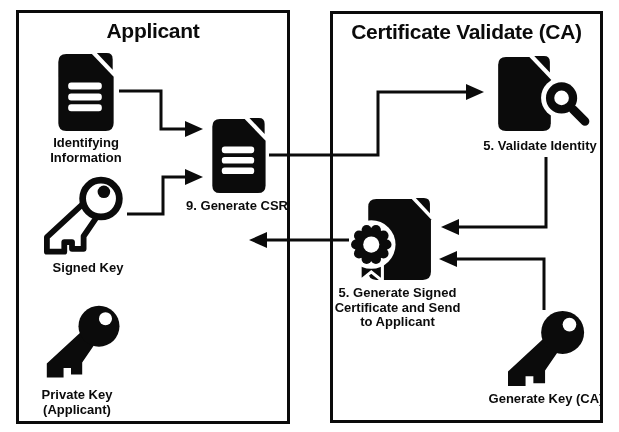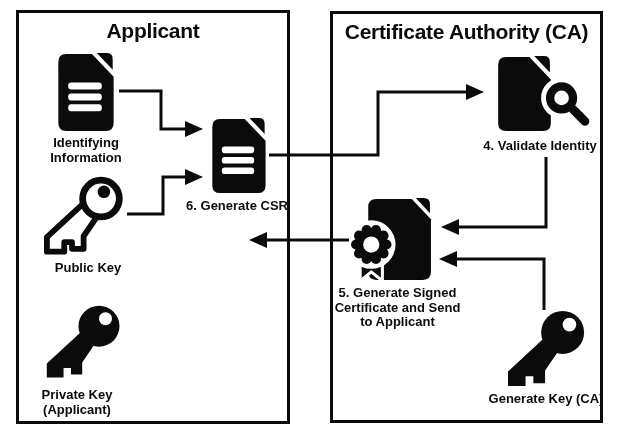--- a/index.html
+++ b/index.html
@@ -44,21 +44,21 @@
       <circle cx="66" cy="16" r="7" class="paper"></circle>
     </symbol>
   </defs>
 </svg>
 
 <div class="panel" style="left:16px;top:10px;width:274px;height:414px">
   <div class="panel-title">Applicant</div>
 </div>
 
 <div class="panel" style="left:330px;top:11px;width:273px;height:412px">
-  <div class="panel-title">Certificate Authority (CA)</div>
+  <div class="panel-title">Certificate Validate (CA)</div>
 </div>
 
 <svg id="connector-layer" width="619" height="432">
   <g>
     <polyline class="wire" points="119,91 161,91 161,129 185,129"></polyline>
     <polygon class="ink" points="185,121 203,129 185,137"></polygon>
   </g>
   <g>
     <polyline class="wire" points="127,214 163,214 163,177 185,177"></polyline>
     <polygon class="ink" points="185,169 203,177 185,185"></polygon>
@@ -135,23 +135,23 @@
     <circle cx="22" cy="47" r="8" class="paper"></circle>
   </g>
 </svg>
 
 <svg class="icon" style="left:505px;top:309px" width="86" height="80" viewBox="0 0 88 82">
   <use href="#sym-key-solid"></use>
 </svg>
 
 <div class="label" style="left:26px;top:136px;width:120px">Identifying Information</div>
 
-<div class="label" style="left:28px;top:261px;width:120px">Public Key</div>
+<div class="label" style="left:28px;top:261px;width:120px">Signed Key</div>
 
 <div class="label" style="left:17px;top:388px;width:120px">Private Key (Applicant)</div>
 
-<div class="label" style="left:172px;top:199px;width:130px">6. Generate CSR</div>
+<div class="label" style="left:172px;top:199px;width:130px">9. Generate CSR</div>
 
-<div class="label" style="left:470px;top:139px;width:140px">4. Validate Identity</div>
+<div class="label" style="left:470px;top:139px;width:140px">5. Validate Identity</div>
 
 <div class="label" style="left:329px;top:286px;width:137px">5. Generate Signed Certificate and Send to Applicant</div>
 
 <div class="label" style="left:476px;top:392px;width:140px">Generate Key (CA)</div>
 
 </body></html>

